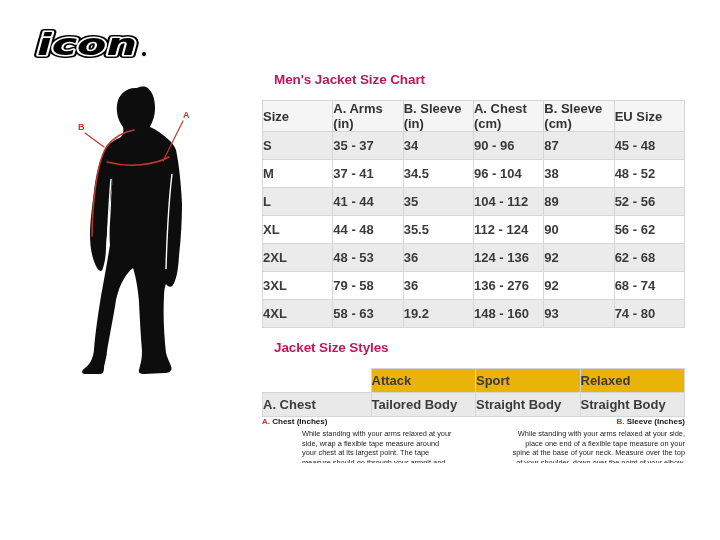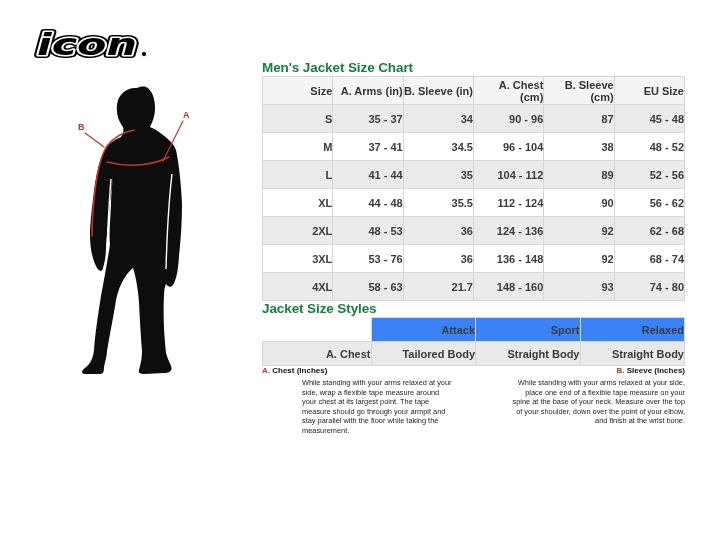--- a/index.html
+++ b/index.html
@@ -11,32 +11,32 @@
     --text-dark:#222222;
   }
   html,body{margin:0;padding:0;background:#fff;}
   .page{
     position:relative;width:720px;height:463px;background:#ffffff;overflow:hidden;
     font-family:"Liberation Sans",sans-serif;color:var(--text-dark);text-decoration:underline;
   }
   .logo{position:absolute;left:33px;top:23px;}
   .figure{position:absolute;left:52px;top:84px;width:190px;height:306px;}
   .content{position:absolute;left:262px;top:60px;width:423px;}
-  .content h2{font-size:13.5px;line-height:16px;font-weight:bold;color:#15803d;letter-spacing:-0.1px;margin:0;}
+  .content h2{font-size:13.5px;line-height:16px;font-weight:bold;color:#be185d;letter-spacing:-0.1px;margin:12px;}
   .t1-title{margin:0 0 17px 0;}
   .t2-title{margin:19px 0 6px 0;}
   .t3-title{margin:17px 0 5px 0;}
   table{border-collapse:collapse;width:100%;table-layout:fixed;}
-  th,td{border:1px solid var(--table-border);text-align:right;vertical-align:middle;
-        font-size:11px;font-weight:bold;color:#3b3b3b;padding:0;}
+  th,td{border:1px solid var(--table-border);text-align:left;vertical-align:middle;
+        font-size:13px;font-weight:bold;color:#3b3b3b;padding:0;}
   #size-table th,#size-table td{height:27px;}
   #size-table thead th{background:var(--header-bg);color:#333;}
   #size-table tbody tr:nth-child(odd){background:var(--table-stripe);}
   #style-table th,#style-table td{height:23px;}
-  #style-table thead th{background:#3b82f6;}
+  #style-table thead th{background:#eab308;}
   #style-table thead th.blank{background:transparent;border:none;}
   #style-table tbody tr:nth-child(odd){background:#e9e9e9;}
   #style-table th:first-child,#style-table td:first-child{width:108px;}
   .measure-cols{display:flex;gap:16px;}
   .m-col-a{width:194px;}
   .m-col-b{width:222px;text-align:right;}
   .m-title{font-size:8px;font-weight:bold;color:#111;margin:0 0 3px 0;}
   .m-prefix{color:var(--accent-red);}
   .m-text{font-size:7.4px;line-height:9.6px;color:#222;margin-left:40px;}
   .disclaimer{position:absolute;left:33px;top:486px;width:224px;font-size:6px;line-height:9px;color:#1a1a1a;}
@@ -132,30 +132,30 @@
           <tr>
             <th>2XL</th>
             <td>48 - 53</td>
             <td>36</td>
             <td>124 - 136</td>
             <td>92</td>
             <td>62 - 68</td>
           </tr>
           <tr>
             <th>3XL</th>
-            <td>53 - 76</td>
+            <td>79 - 58</td>
             <td>36</td>
-            <td>136 - 148</td>
+            <td>136 - 276</td>
             <td>92</td>
             <td>68 - 74</td>
           </tr>
           <tr>
             <th>4XL</th>
             <td>58 - 63</td>
-            <td>21.7</td>
+            <td>19.2</td>
             <td>148 - 160</td>
             <td>93</td>
             <td>74 - 80</td>
           </tr>
         </tbody>
       </table>
 
     <h2 class="t2-title">Jacket Size Styles</h2>
     <table id="style-table">
         <thead>

